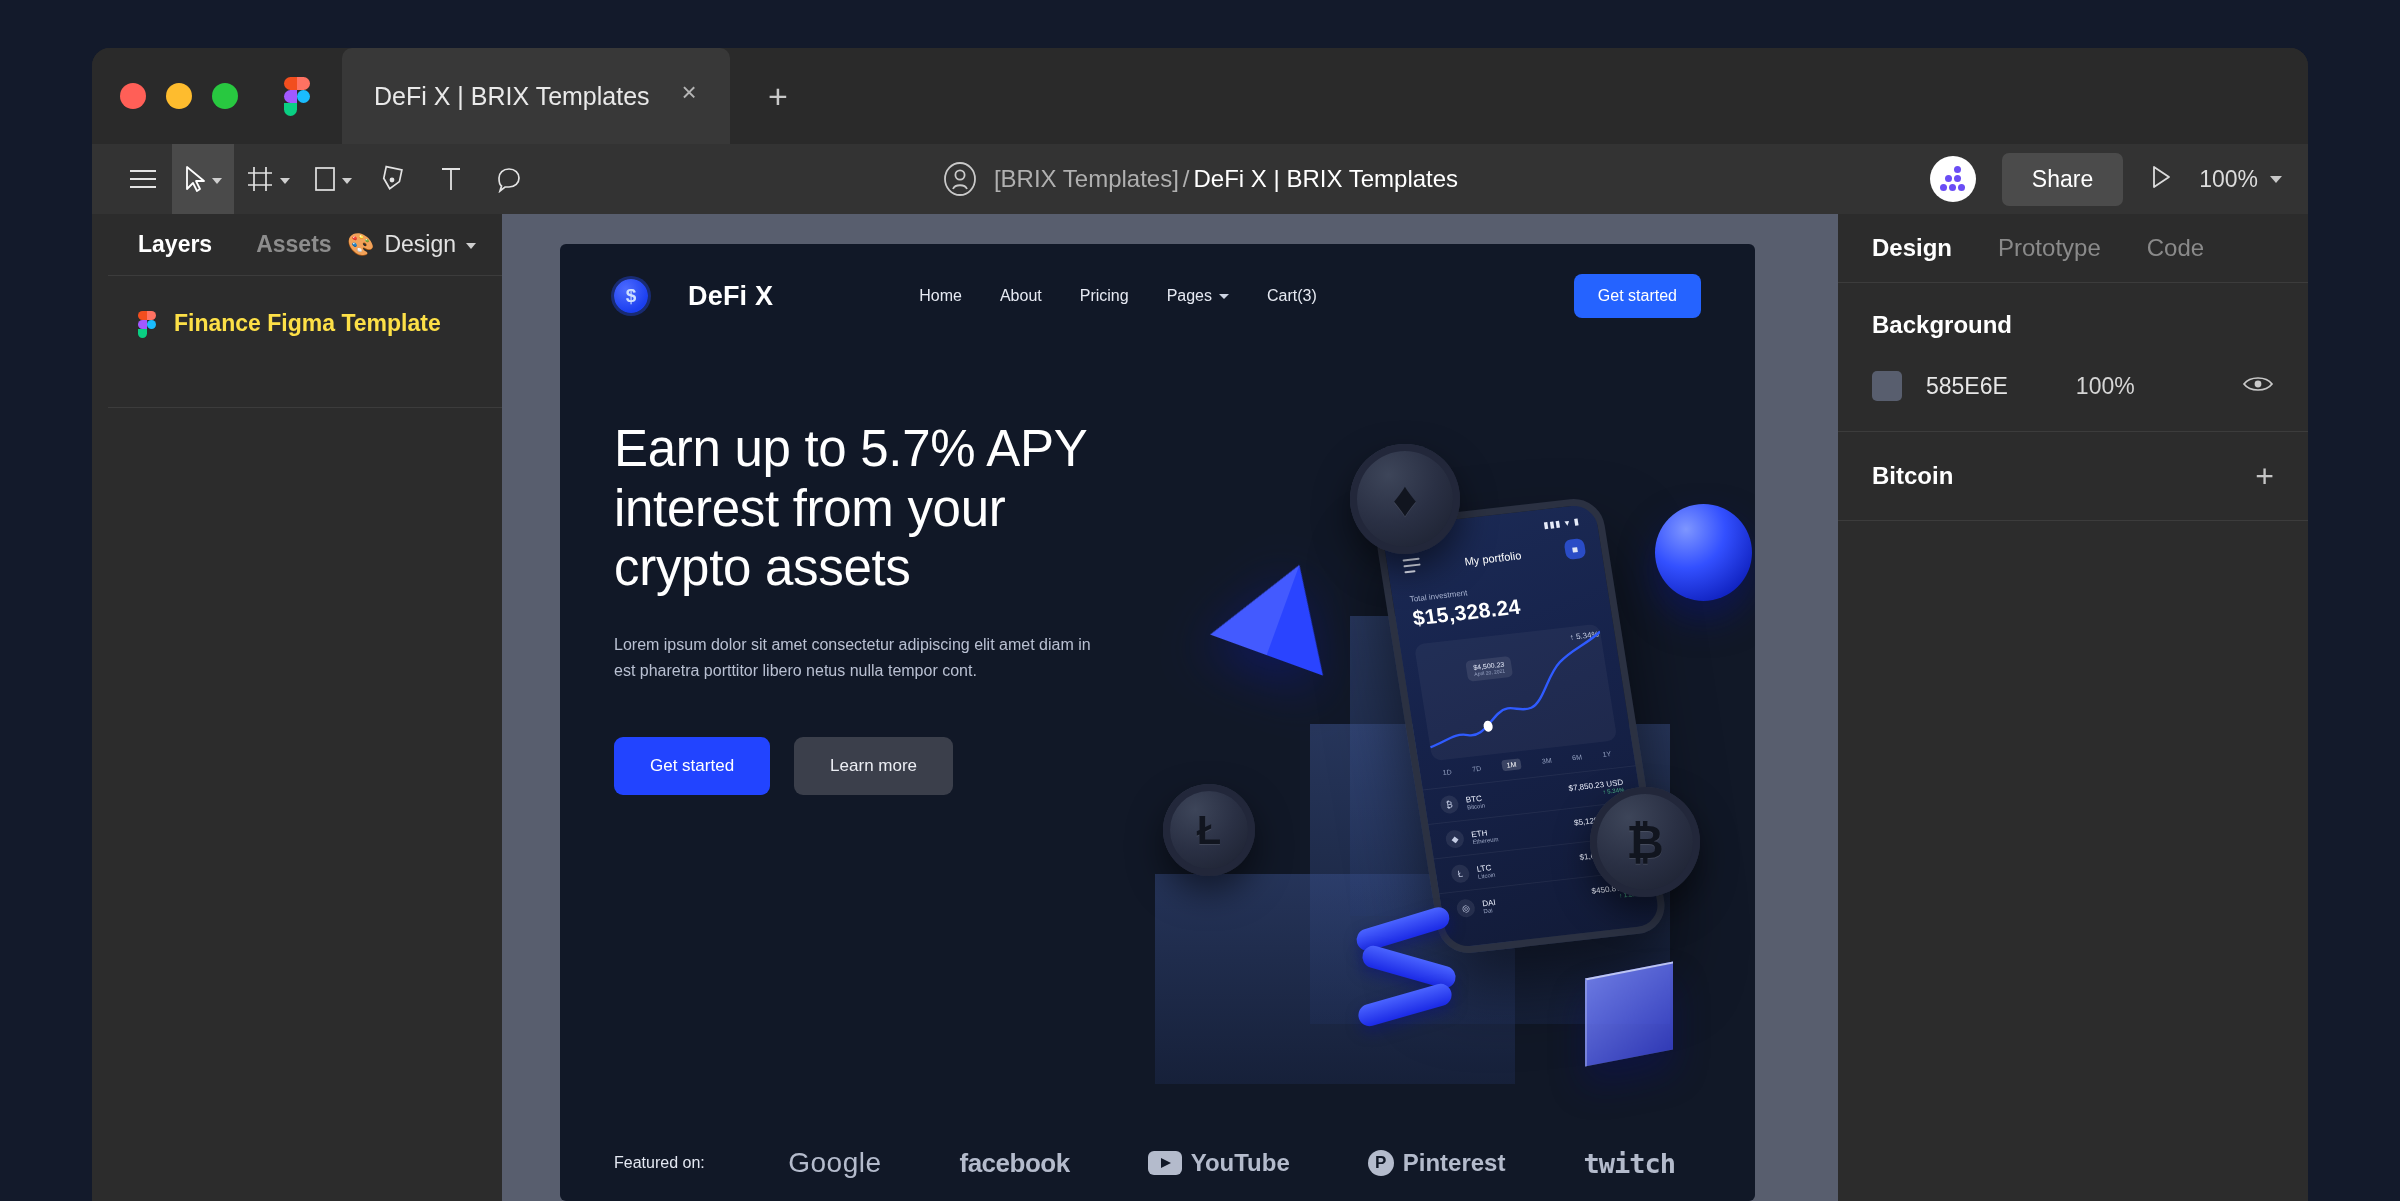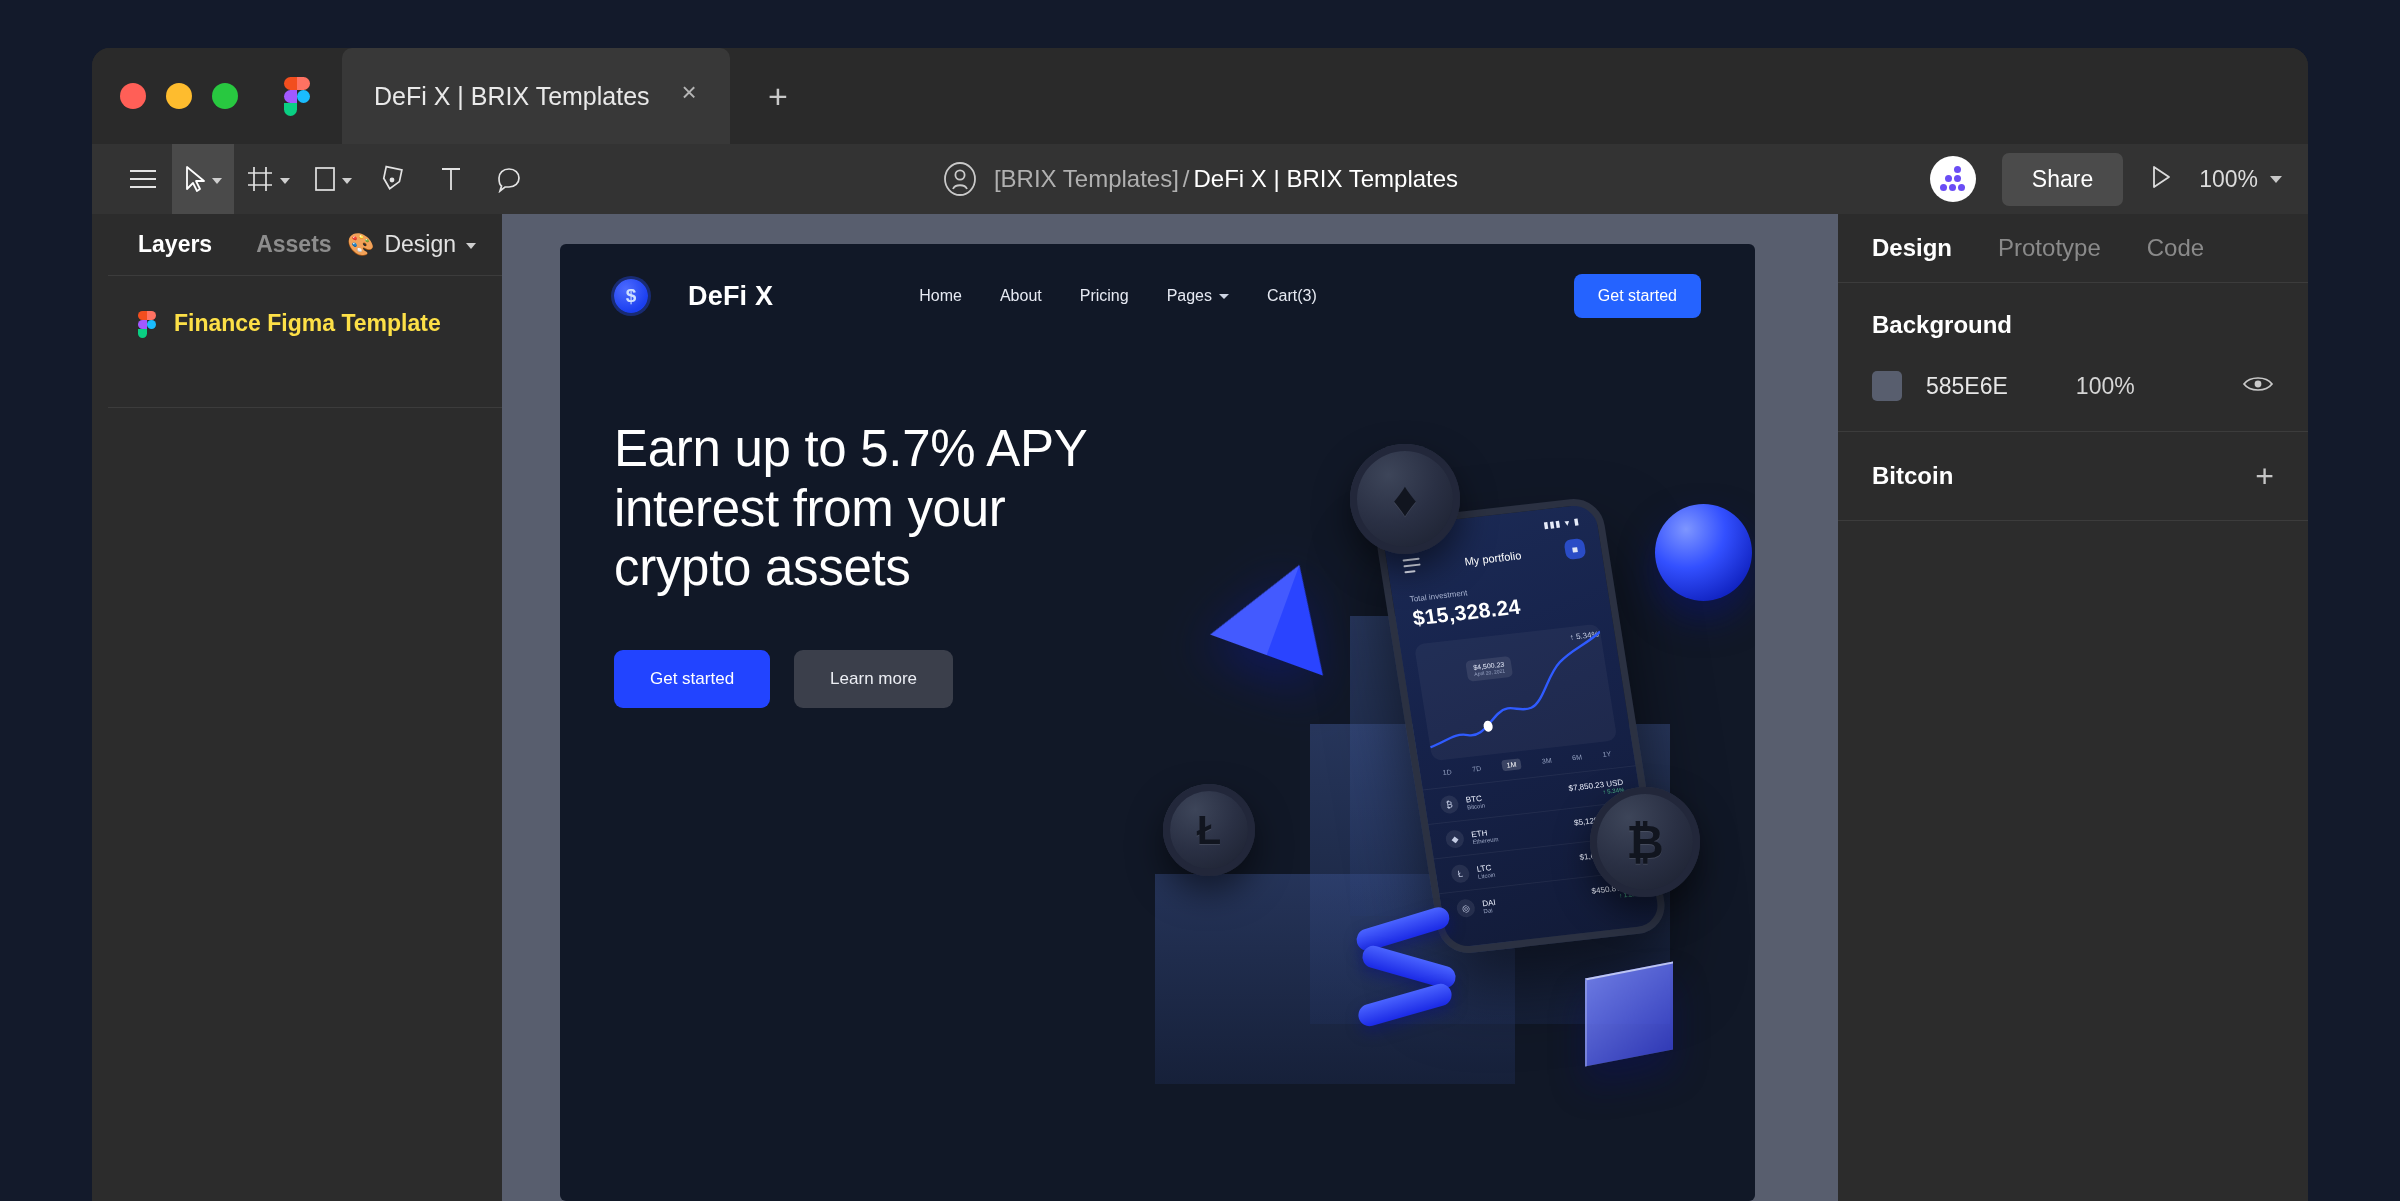--- a/index.html
+++ b/index.html
@@ -486,20 +486,21 @@
               <span>Pages</span>
               <span class="nav-caret"></span>
             </div>
             <div class="nav-link">Cart(3)</div>
           </div>
           <div class="nav-cta">Get started</div>
         </div>
 
         <div class="hero-copy">
           <div class="hero-title">Earn up to 5.7% APY interest from your crypto assets</div>
+          <div class="hero-sub">Lorem ipsum dolor sit amet consectetur adipiscing elit amet diam in est pharetra porttitor libero netus nulla tempor cont.</div>
           <div class="hero-btns">
             <div class="btn-primary">Get started</div>
             <div class="btn-secondary">Learn more</div>
           </div>
         </div>
 
         <div class="scene">
           <div class="pedestal-a"></div>
           <div class="pedestal-b"></div>
           <div class="pedestal-c"></div>
@@ -599,20 +600,36 @@
           <div class="sphere"></div>
           <div class="pyramid"></div>
           <div class="cube"></div>
           <div class="helix">
               <i class="h1"></i>
               <i class="h2"></i>
               <i class="h3"></i>
             </div>
         </div>
 
+        <div class="featured">
+          <div class="featured-label">Featured on:</div>
+          <div class="logo-row">
+            <div class="flogo google">Google</div>
+            <div class="flogo facebook">facebook</div>
+            <div class="flogo youtube">
+              <span class="yt-box"></span>
+              <span>YouTube</span>
+            </div>
+            <div class="flogo pinterest">
+              <span class="pin-circle">P</span>
+              <span>Pinterest</span>
+            </div>
+            <div class="flogo twitch">twitch</div>
+          </div>
+        </div>
       </div>
     </div>
 
     <div class="right-panel">
       <div class="rp-tabs">
         <div class="rp-tab active">Design</div>
         <div class="rp-tab">Prototype</div>
         <div class="rp-tab">Code</div>
       </div>
       <div class="rp-sep"></div>

